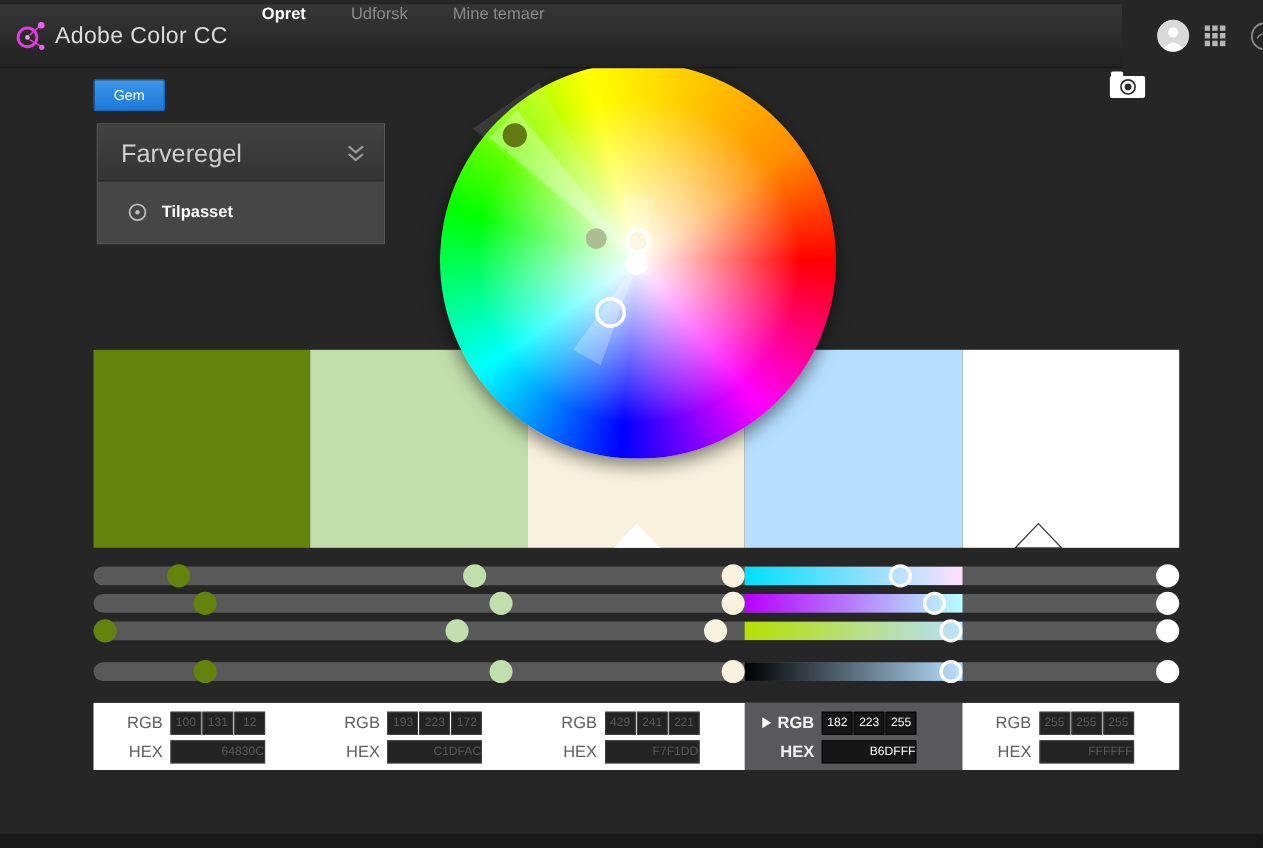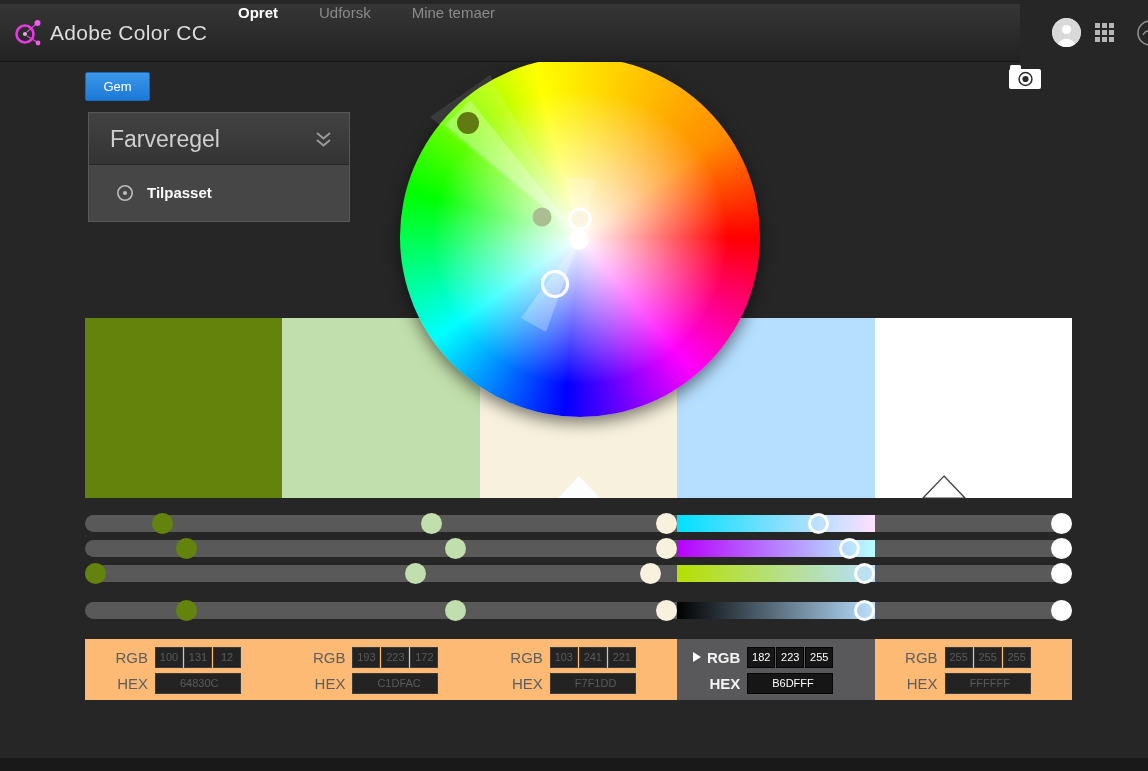--- a/index.html
+++ b/index.html
@@ -56,31 +56,31 @@
   .outline-marker { position:absolute; bottom:-1px; left:46px; width:46px; height:25px; }
   
   .sliders-layer { position:absolute; left:0; top:0; width:1148px; height:771px; z-index:3; pointer-events:none; }
   .slider-track { position:absolute; left:85px; width:987px; height:17px; border-radius:9px;
     background:#595959; overflow:hidden; pointer-events:auto; cursor:pointer; }
   .slider-gradient { position:absolute; top:0; height:17px; }
   .slider-handle { position:absolute; width:21px; height:21px; border-radius:50%;
     pointer-events:auto; cursor:pointer; }
   .slider-handle.ring { background:rgba(255,255,255,.08); border:3px solid rgba(255,255,255,.95); }
   
-  .info-strip { position:absolute; left:85px; top:639px; width:987px; height:61px; background:#fdba74;
+  .info-strip { position:absolute; left:85px; top:639px; width:987px; height:61px; background:#ffffff;
     display:flex; z-index:2; }
   .info-col { flex:1; position:relative; padding-top:7px; }
   .info-col.selected { background:#59595b; }
   .info-row { display:flex; align-items:center; height:22px; margin-bottom:4px; padding-left:27px; }
   .info-label { width:36px; text-align:right; margin-right:7px; font-size:15px; color:#5e5e5e; }
   .info-col.selected .info-label { color:#f2f2f2; font-weight:bold; }
   .val-box { width:28px; height:21px; margin-right:1px; background:#232323; border:1px solid #3b3b3b;
     color:#5a5a5a; font-size:11px; text-align:center; line-height:19px; cursor:text; }
   .hex-box { width:86px; height:21px; background:#232323; border:1px solid #3b3b3b;
-    color:#5a5a5a; font-size:11px; text-align:left; line-height:19px; cursor:text;padding-left:24px; }
+    color:#5a5a5a; font-size:11px; text-align:right; line-height:19px; cursor:text;padding-left:24px; }
   .info-col.selected .val-box, .info-col.selected .hex-box { background:#161616; border-color:#060606; color:#ffffff; }
   .sel-caret { position:absolute; left:16px; top:13px; width:0; height:0;
     border-left:8px solid #ffffff; border-top:5px solid transparent; border-bottom:5px solid transparent; }
   
   .footer-bar { position:absolute; left:0; top:758px; width:1148px; height:13px; background:#191919; }
 </style>
 </head>
 <body>
 
 <div class="app">
@@ -238,21 +238,21 @@
           <div class="val-box">172</div>
         </div>
         <div class="info-row">
           <span class="info-label">HEX</span>
           <div class="hex-box">C1DFAC</div>
         </div>
       </div>
       <div class="info-col">
         <div class="info-row">
           <span class="info-label">RGB</span>
-          <div class="val-box">103</div>
+          <div class="val-box">429</div>
           <div class="val-box">241</div>
           <div class="val-box">221</div>
         </div>
         <div class="info-row">
           <span class="info-label">HEX</span>
           <div class="hex-box">F7F1DD</div>
         </div>
       </div>
       <div class="info-col selected">
         <div class="sel-caret"></div>

